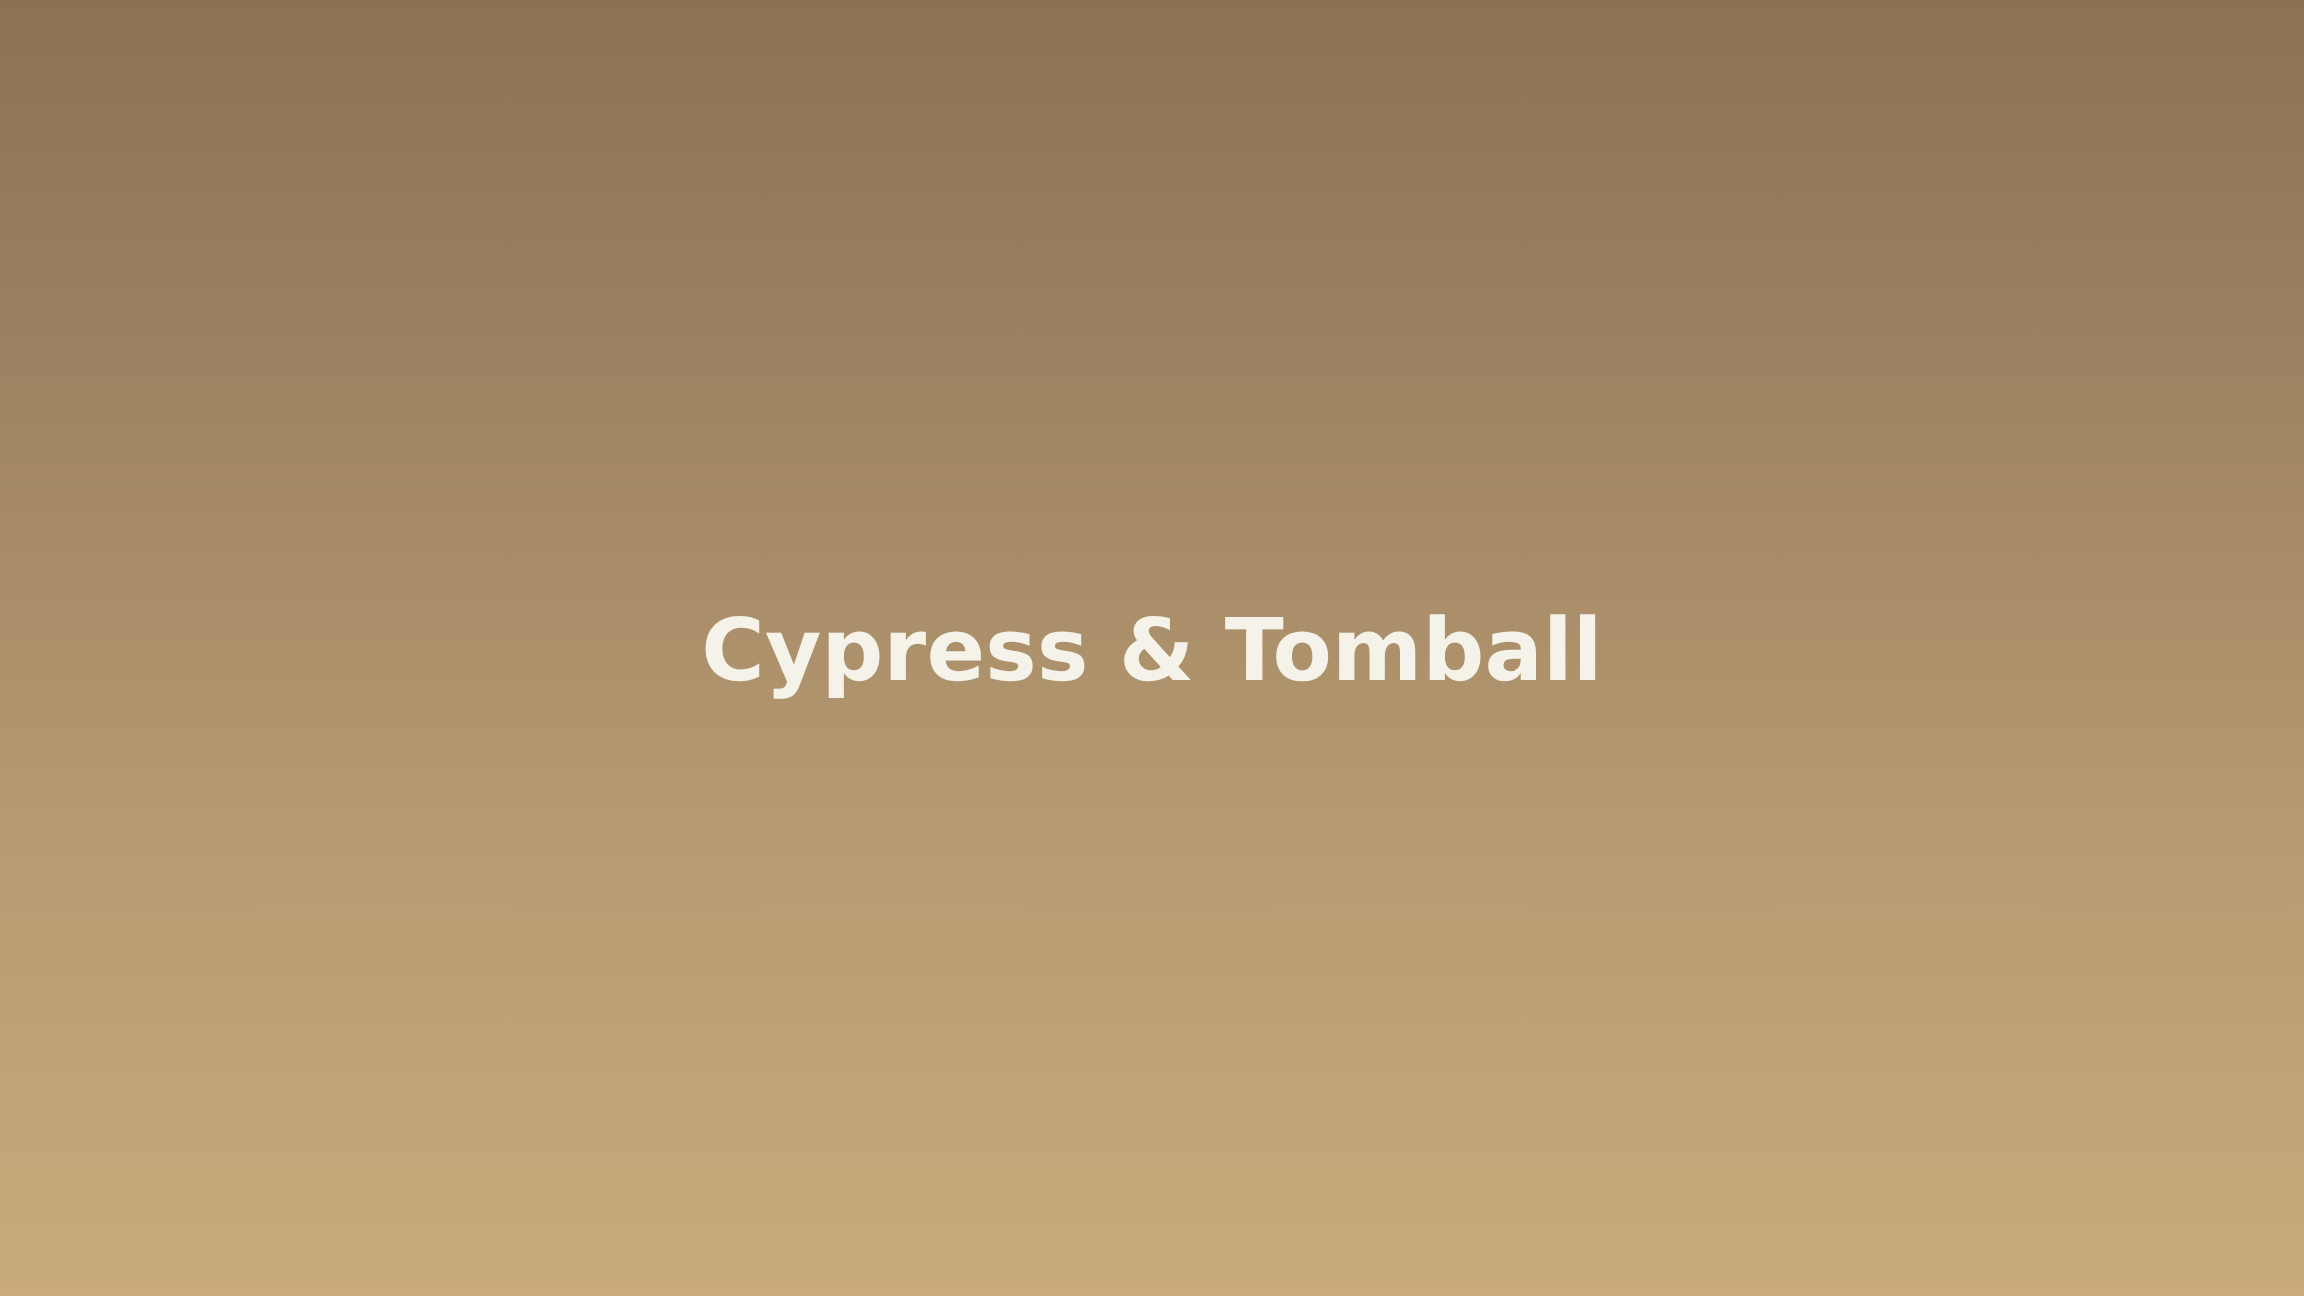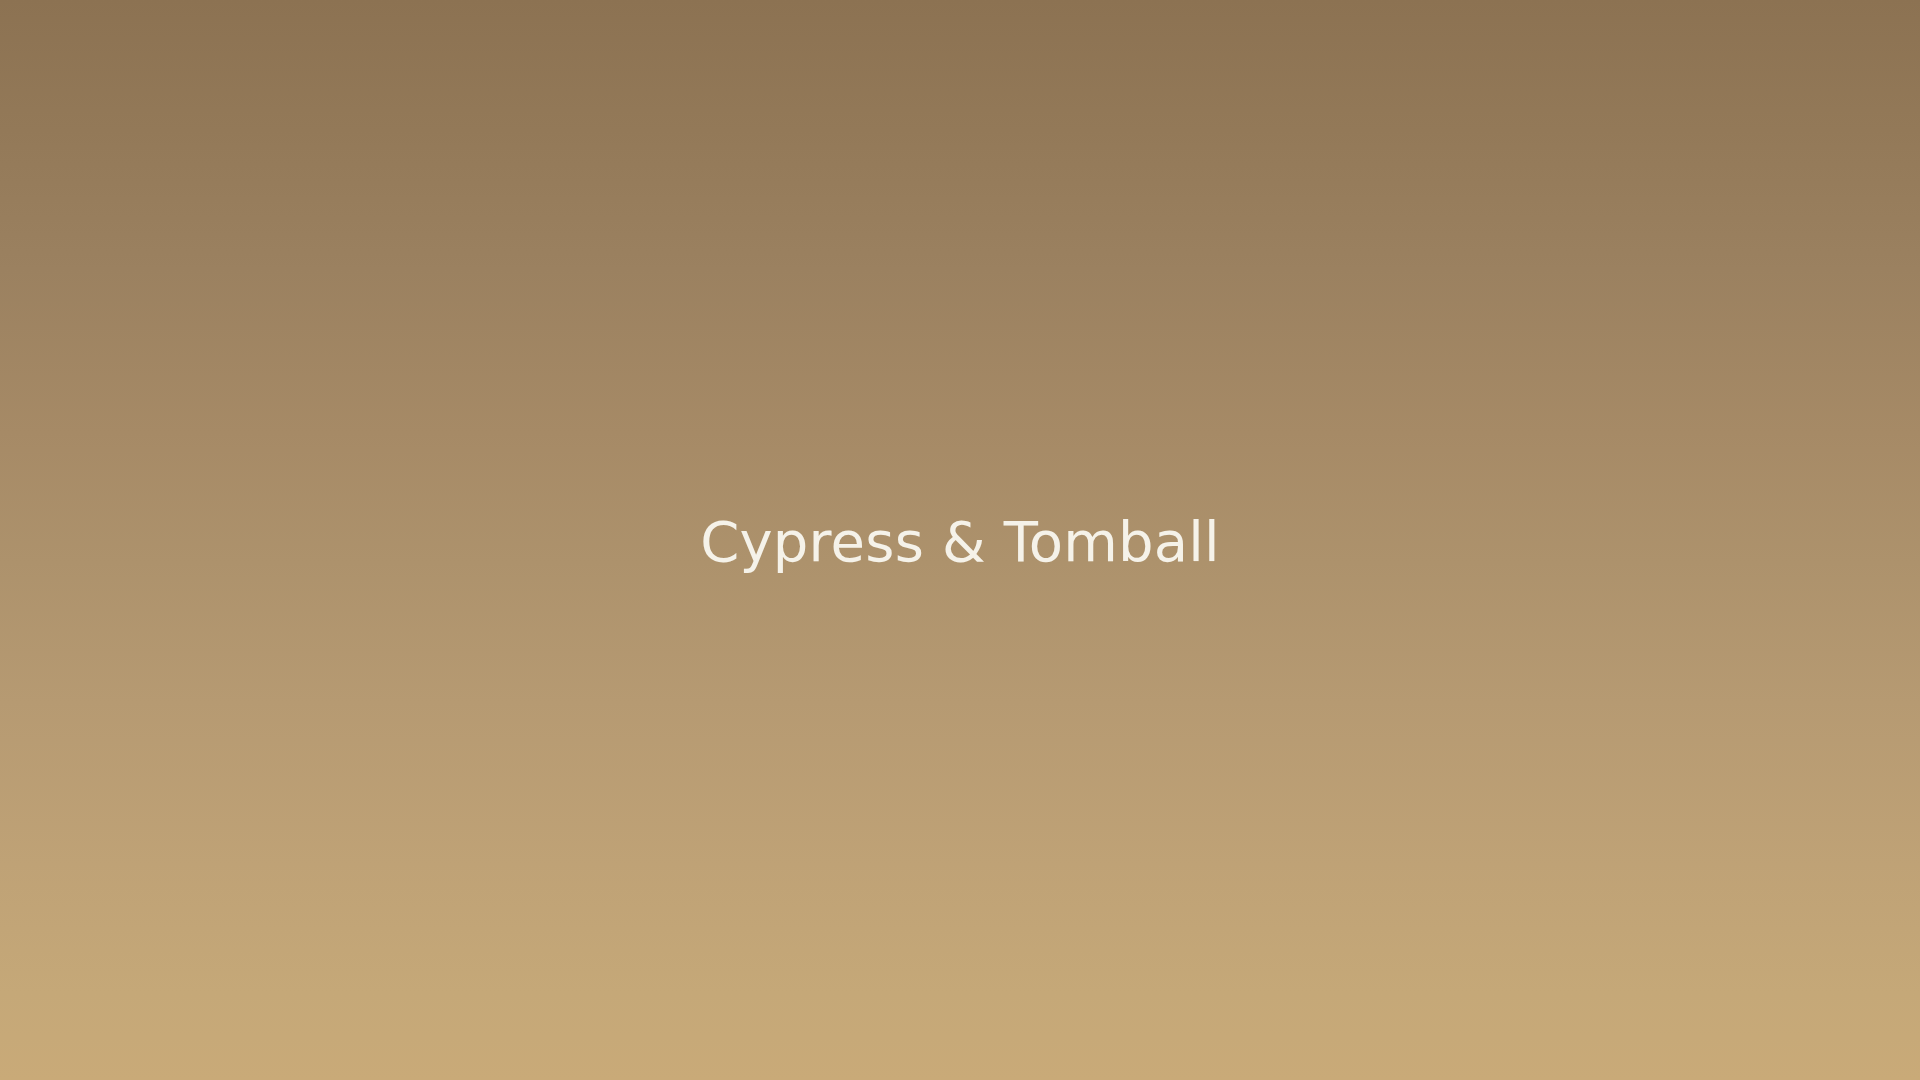--- a/index.html
+++ b/index.html
@@ -49,22 +49,22 @@
     padding: 0 80px;
     box-sizing: border-box;
     
     margin-top: 2px;
   }
 
   .headline-line {
     display: block;
     color: #f5f2e9;
     font-family: "DejaVu Sans", "Liberation Sans", sans-serif;
-    font-weight: normal;
-    font-size: 56px;
+    font-weight: bold;
+    font-size: 72px;
     line-height: 90px;
     letter-spacing: 0.2px;
     white-space: nowrap;
     -webkit-font-smoothing: antialiased;
   }
 </style>
 </head>
 <body>
 
 <div id="slide-root">

